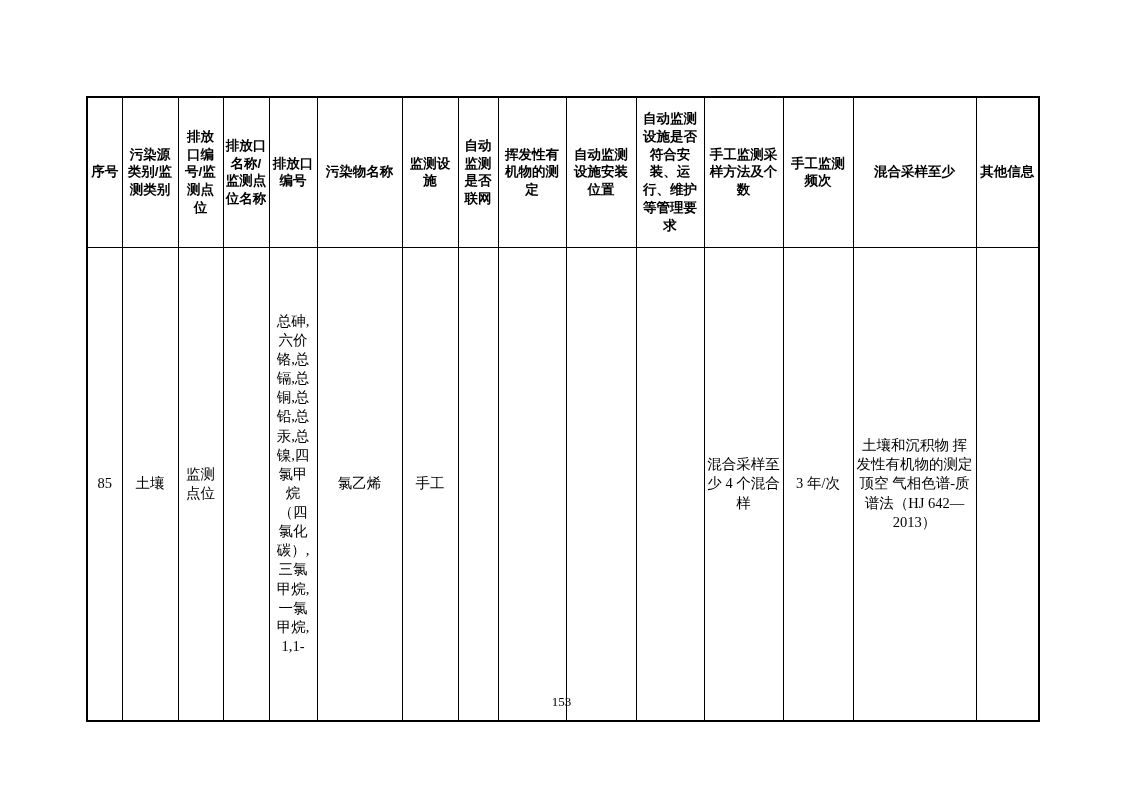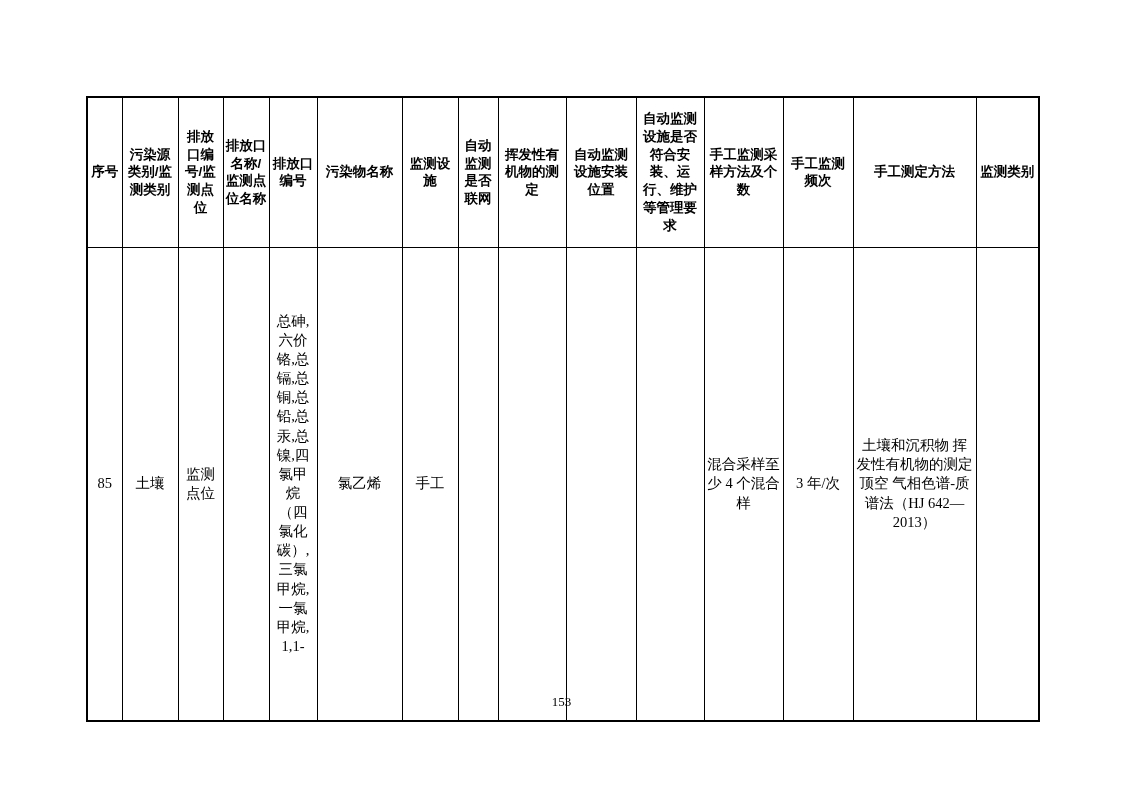--- a/index.html
+++ b/index.html
@@ -98,22 +98,22 @@
         <th>排放口名称/监测点位名称</th>
         <th>排放口编号</th>
         <th>污染物名称</th>
         <th>监测设施</th>
         <th>自动监测是否联网</th>
         <th>挥发性有机物的测定</th>
         <th>自动监测设施安装位置</th>
         <th>自动监测设施是否符合安装、运行、维护等管理要求</th>
         <th>手工监测采样方法及个数</th>
         <th>手工监测频次</th>
-        <th>手工测定方法</th>
-        <th>监测类别</th>
+        <th>混合采样至少</th>
+        <th>其他信息</th>
       </tr>
     </thead>
     <tbody>
       <tr class="data-row">
         <td>85</td>
         <td>土壤</td>
         <td>监测点位</td>
         <td></td>
         <td class="cell-monitoring-content">总砷,六价铬,总镉,总铜,总铅,总汞,总镍,四氯甲烷（四氯化碳）,三氯甲烷,一氯甲烷,1,1-</td>
         <td>氯乙烯</td>

